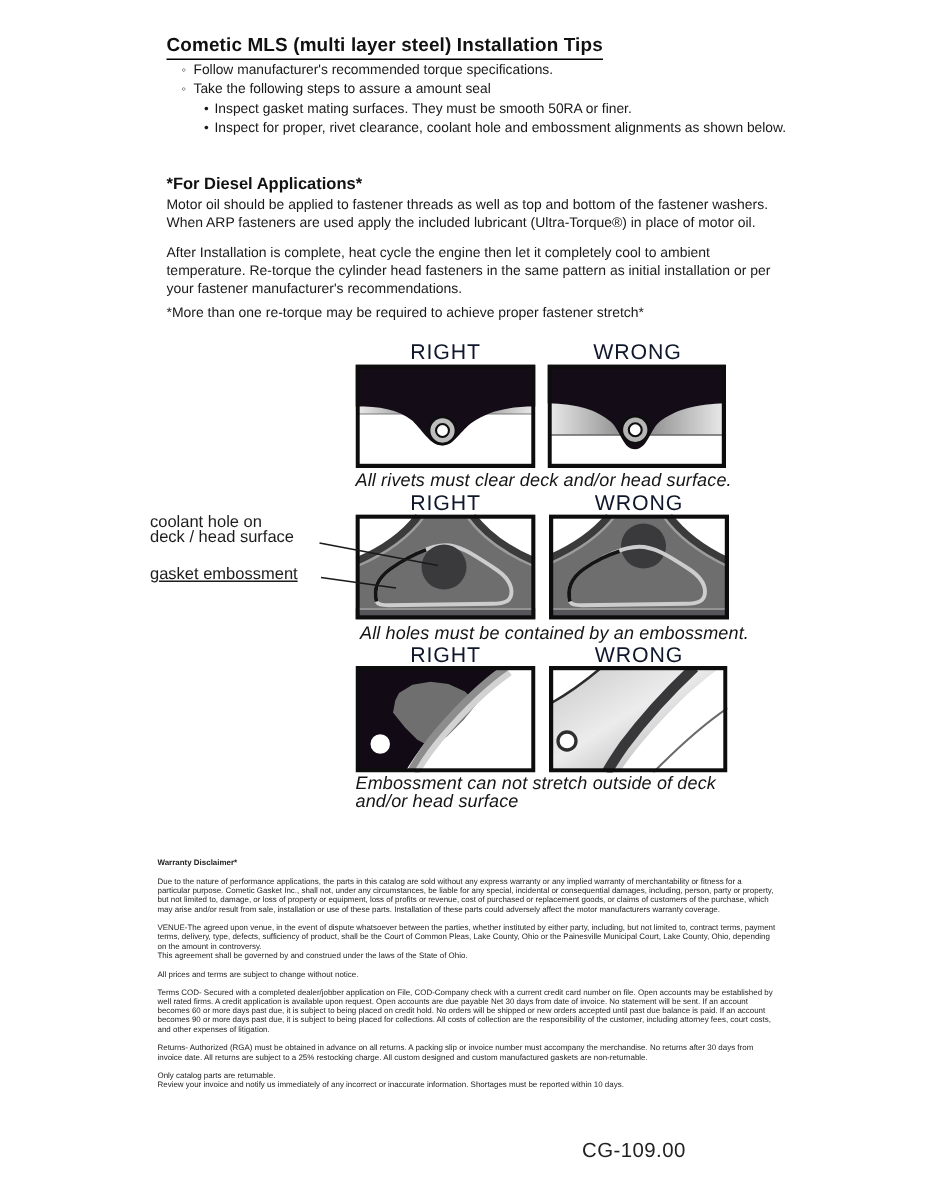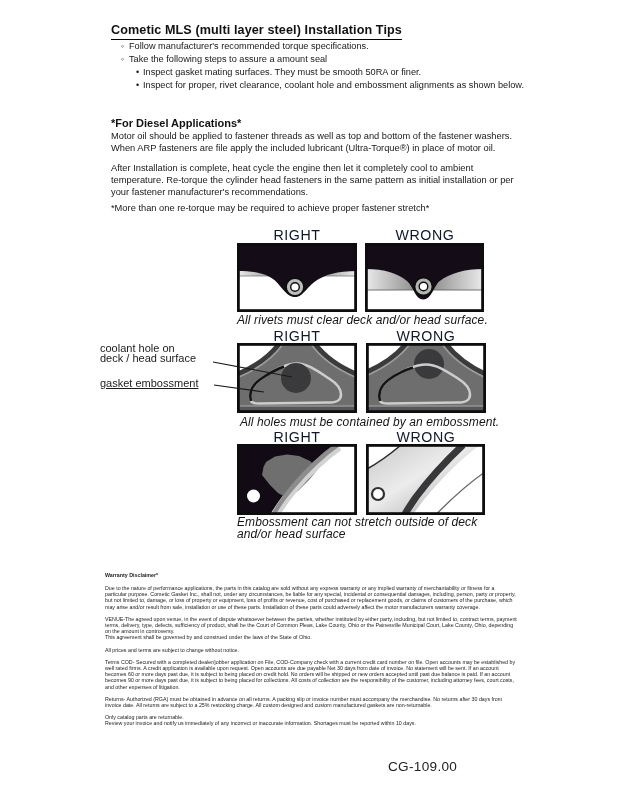--- a/index.html
+++ b/index.html
@@ -61,21 +61,21 @@
   <div class="abs title">Cometic MLS (multi layer steel) Installation Tips</div>
 
   <div class="abs bullets">
     <div class="b-row"><span class="marker">◦</span><span>Follow manufacturer's recommended torque specifications.</span></div>
     <div class="b-row"><span class="marker">◦</span><span>Take the following steps to assure a amount seal</span></div>
     <div class="b-row sub"><span class="marker">•</span><span>Inspect gasket mating surfaces.  They must be smooth 50RA or finer.</span></div>
     <div class="b-row sub"><span class="marker">•</span><span>Inspect for proper, rivet clearance, coolant hole and embossment alignments as shown below.</span></div>
   </div>
 
   <div class="abs diesel-h">*For Diesel Applications*</div>
-  <div class="abs para p1">Motor oil should be applied to fastener threads as well as top and bottom of the fastener washers. When ARP fasteners are file apply the included lubricant (Ultra-Torque®) in place of motor oil.</div>
+  <div class="abs para p1">Motor oil should be applied to fastener threads as well as top and bottom of the fastener washers. When ARP fasteners are used apply the included lubricant (Ultra-Torque®) in place of motor oil.</div>
   <div class="abs para p2">After Installation is complete, heat cycle the engine then let it completely cool to ambient temperature. Re-torque the cylinder head fasteners in the same pattern as initial installation or per your fastener manufacturer's recommendations.</div>
   <div class="abs para p3">*More than one re-torque may be required to achieve proper fastener stretch*</div>
 
   <div class="abs dg-label r1-label col-left">RIGHT</div>
   <div class="abs dg-label r1-label col-right">WRONG</div>
 
   <svg class="abs panel" style="left:237px;top:243px" width="120" height="69" viewBox="0 0 120 69">
     <defs>
       <linearGradient id="g1a" x1="0" y1="0" x2="1" y2="0">
           <stop offset="0" stop-color="#e8e8e8"></stop>

